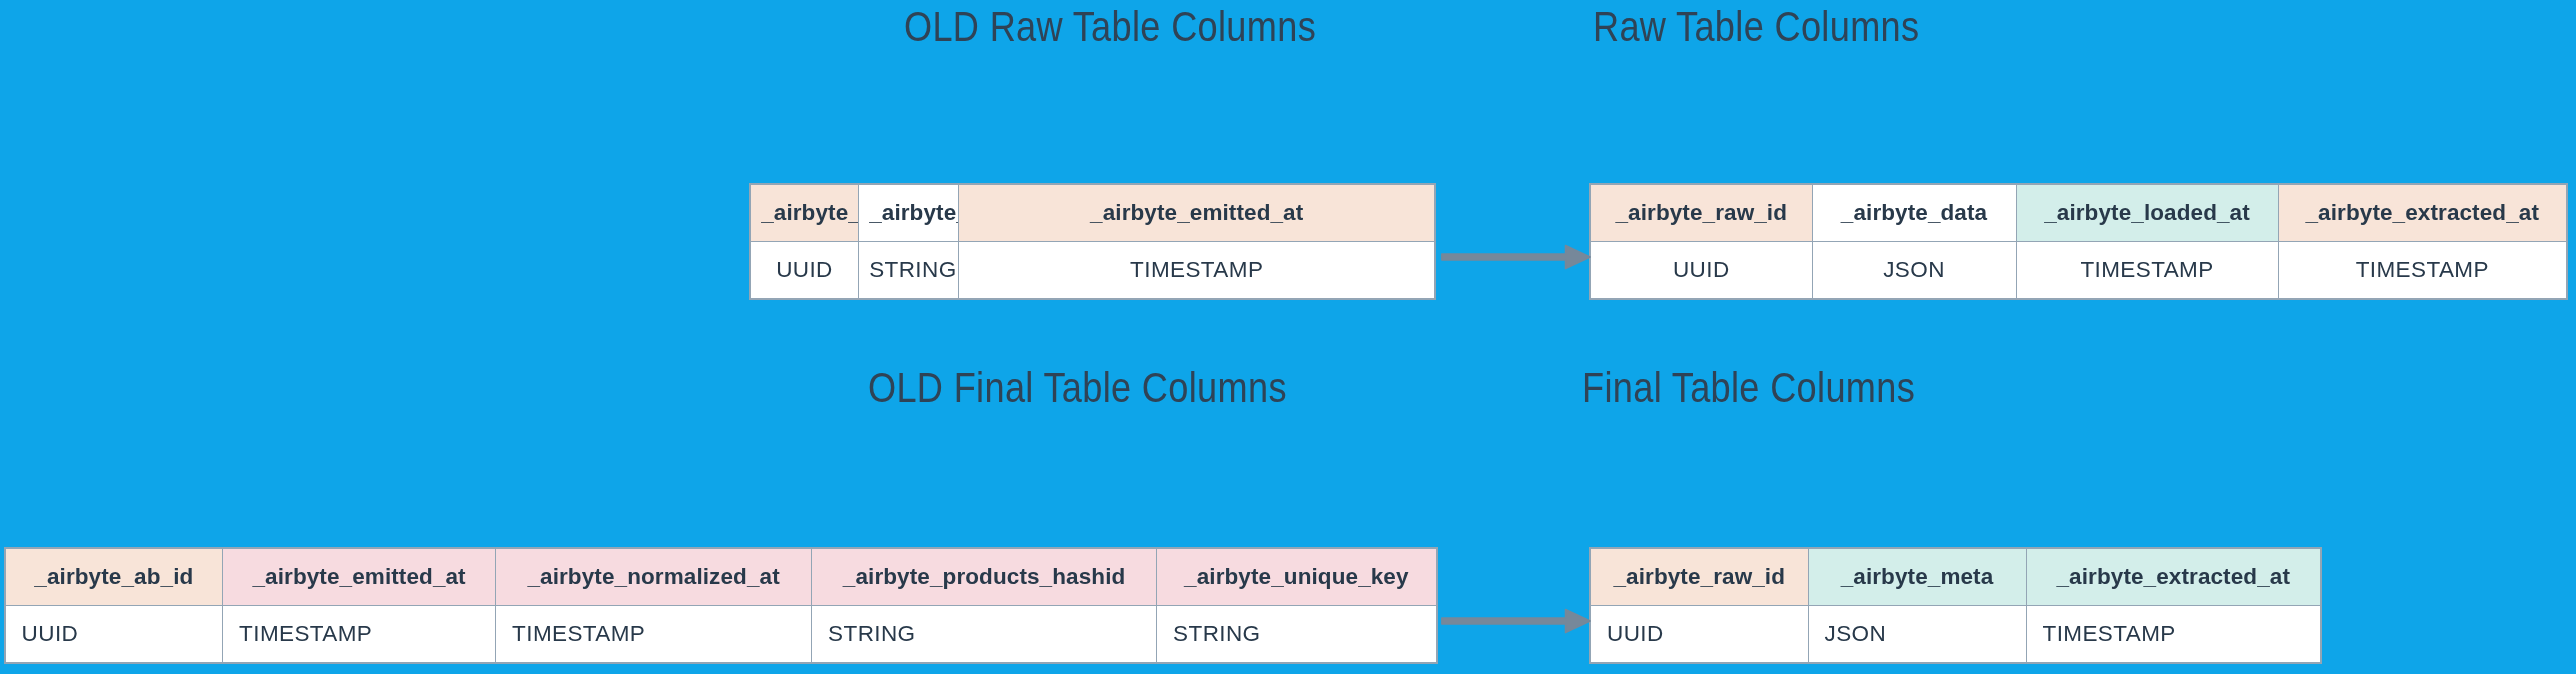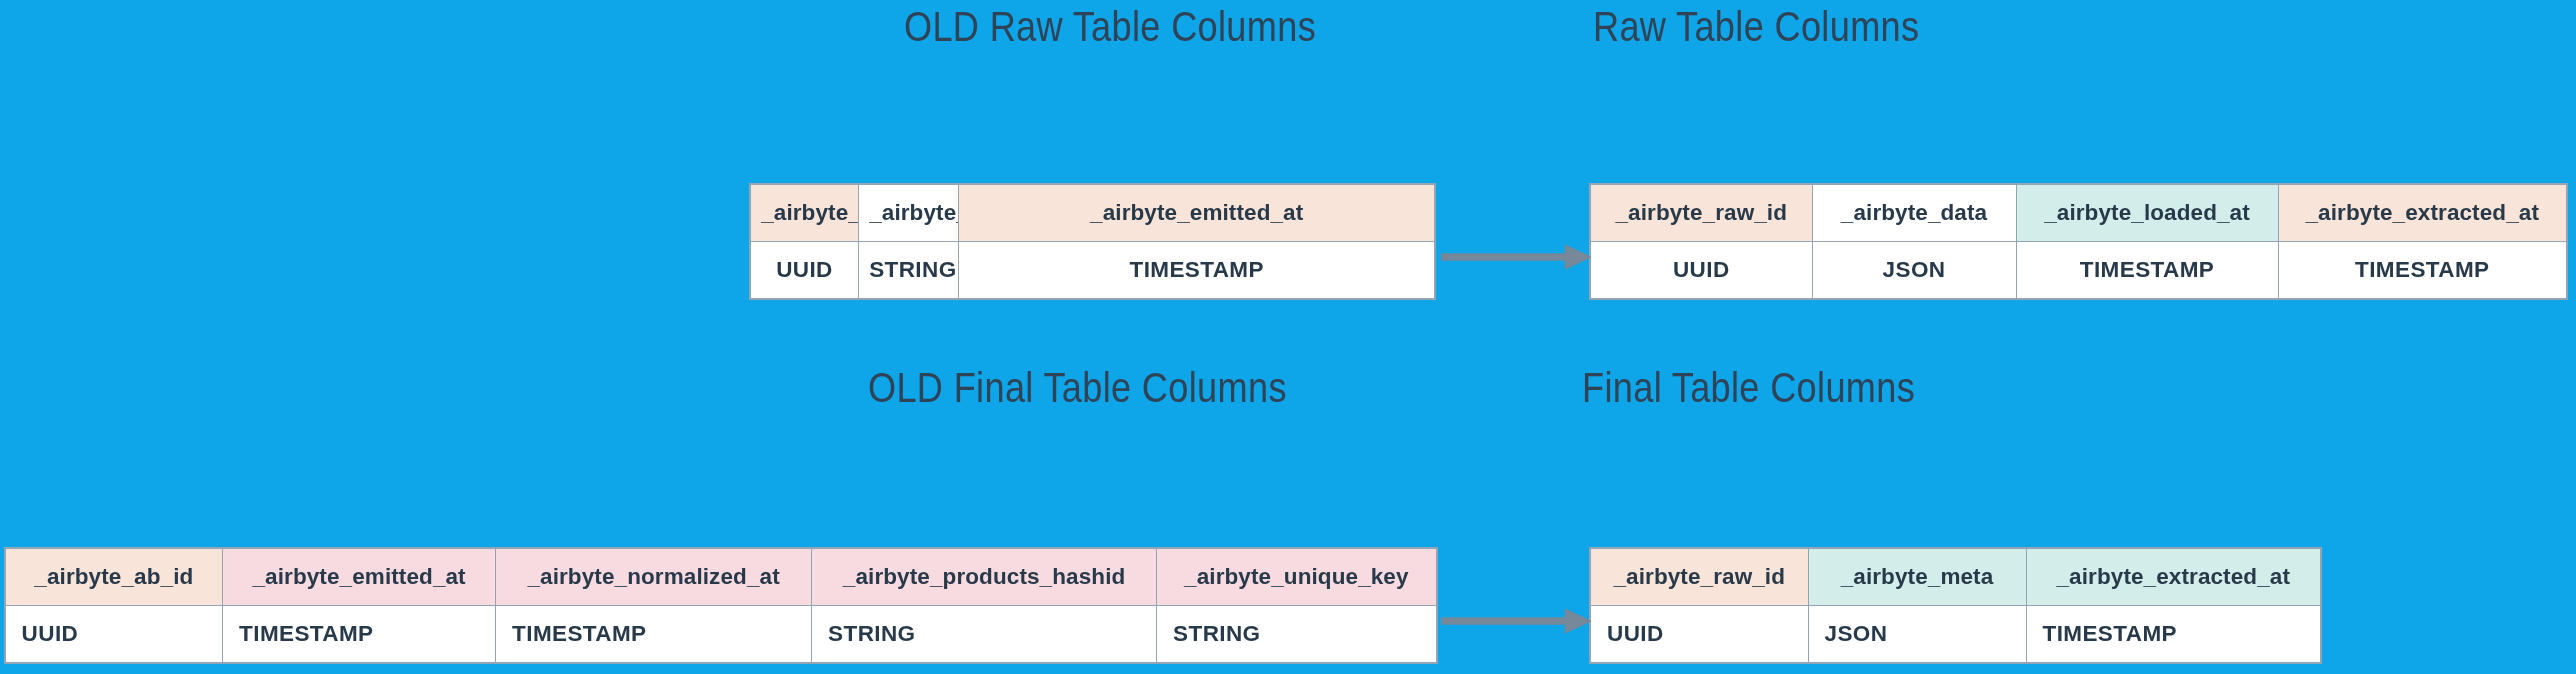--- a/index.html
+++ b/index.html
@@ -59,21 +59,21 @@
     overflow: hidden;
   }
   .tbl tr.hdr td {
     font-weight: 700;
     height: 57px;
     text-align: center;
     letter-spacing: 0.1px;
   }
   .tbl tr.body td {
     height: 58px;
-    font-weight: 700;
+    font-weight: 400;
     background: #ffffff;
     letter-spacing: 0.4px;
   }
   
   .tbl.center tr.body td { text-align: center; }
   
   .tbl.left tr.body td   { text-align: left; padding-left: 16px; }
 
   .c-peach { background: #f8e4d8; }
   .c-mint  { background: #d3eeea; }

